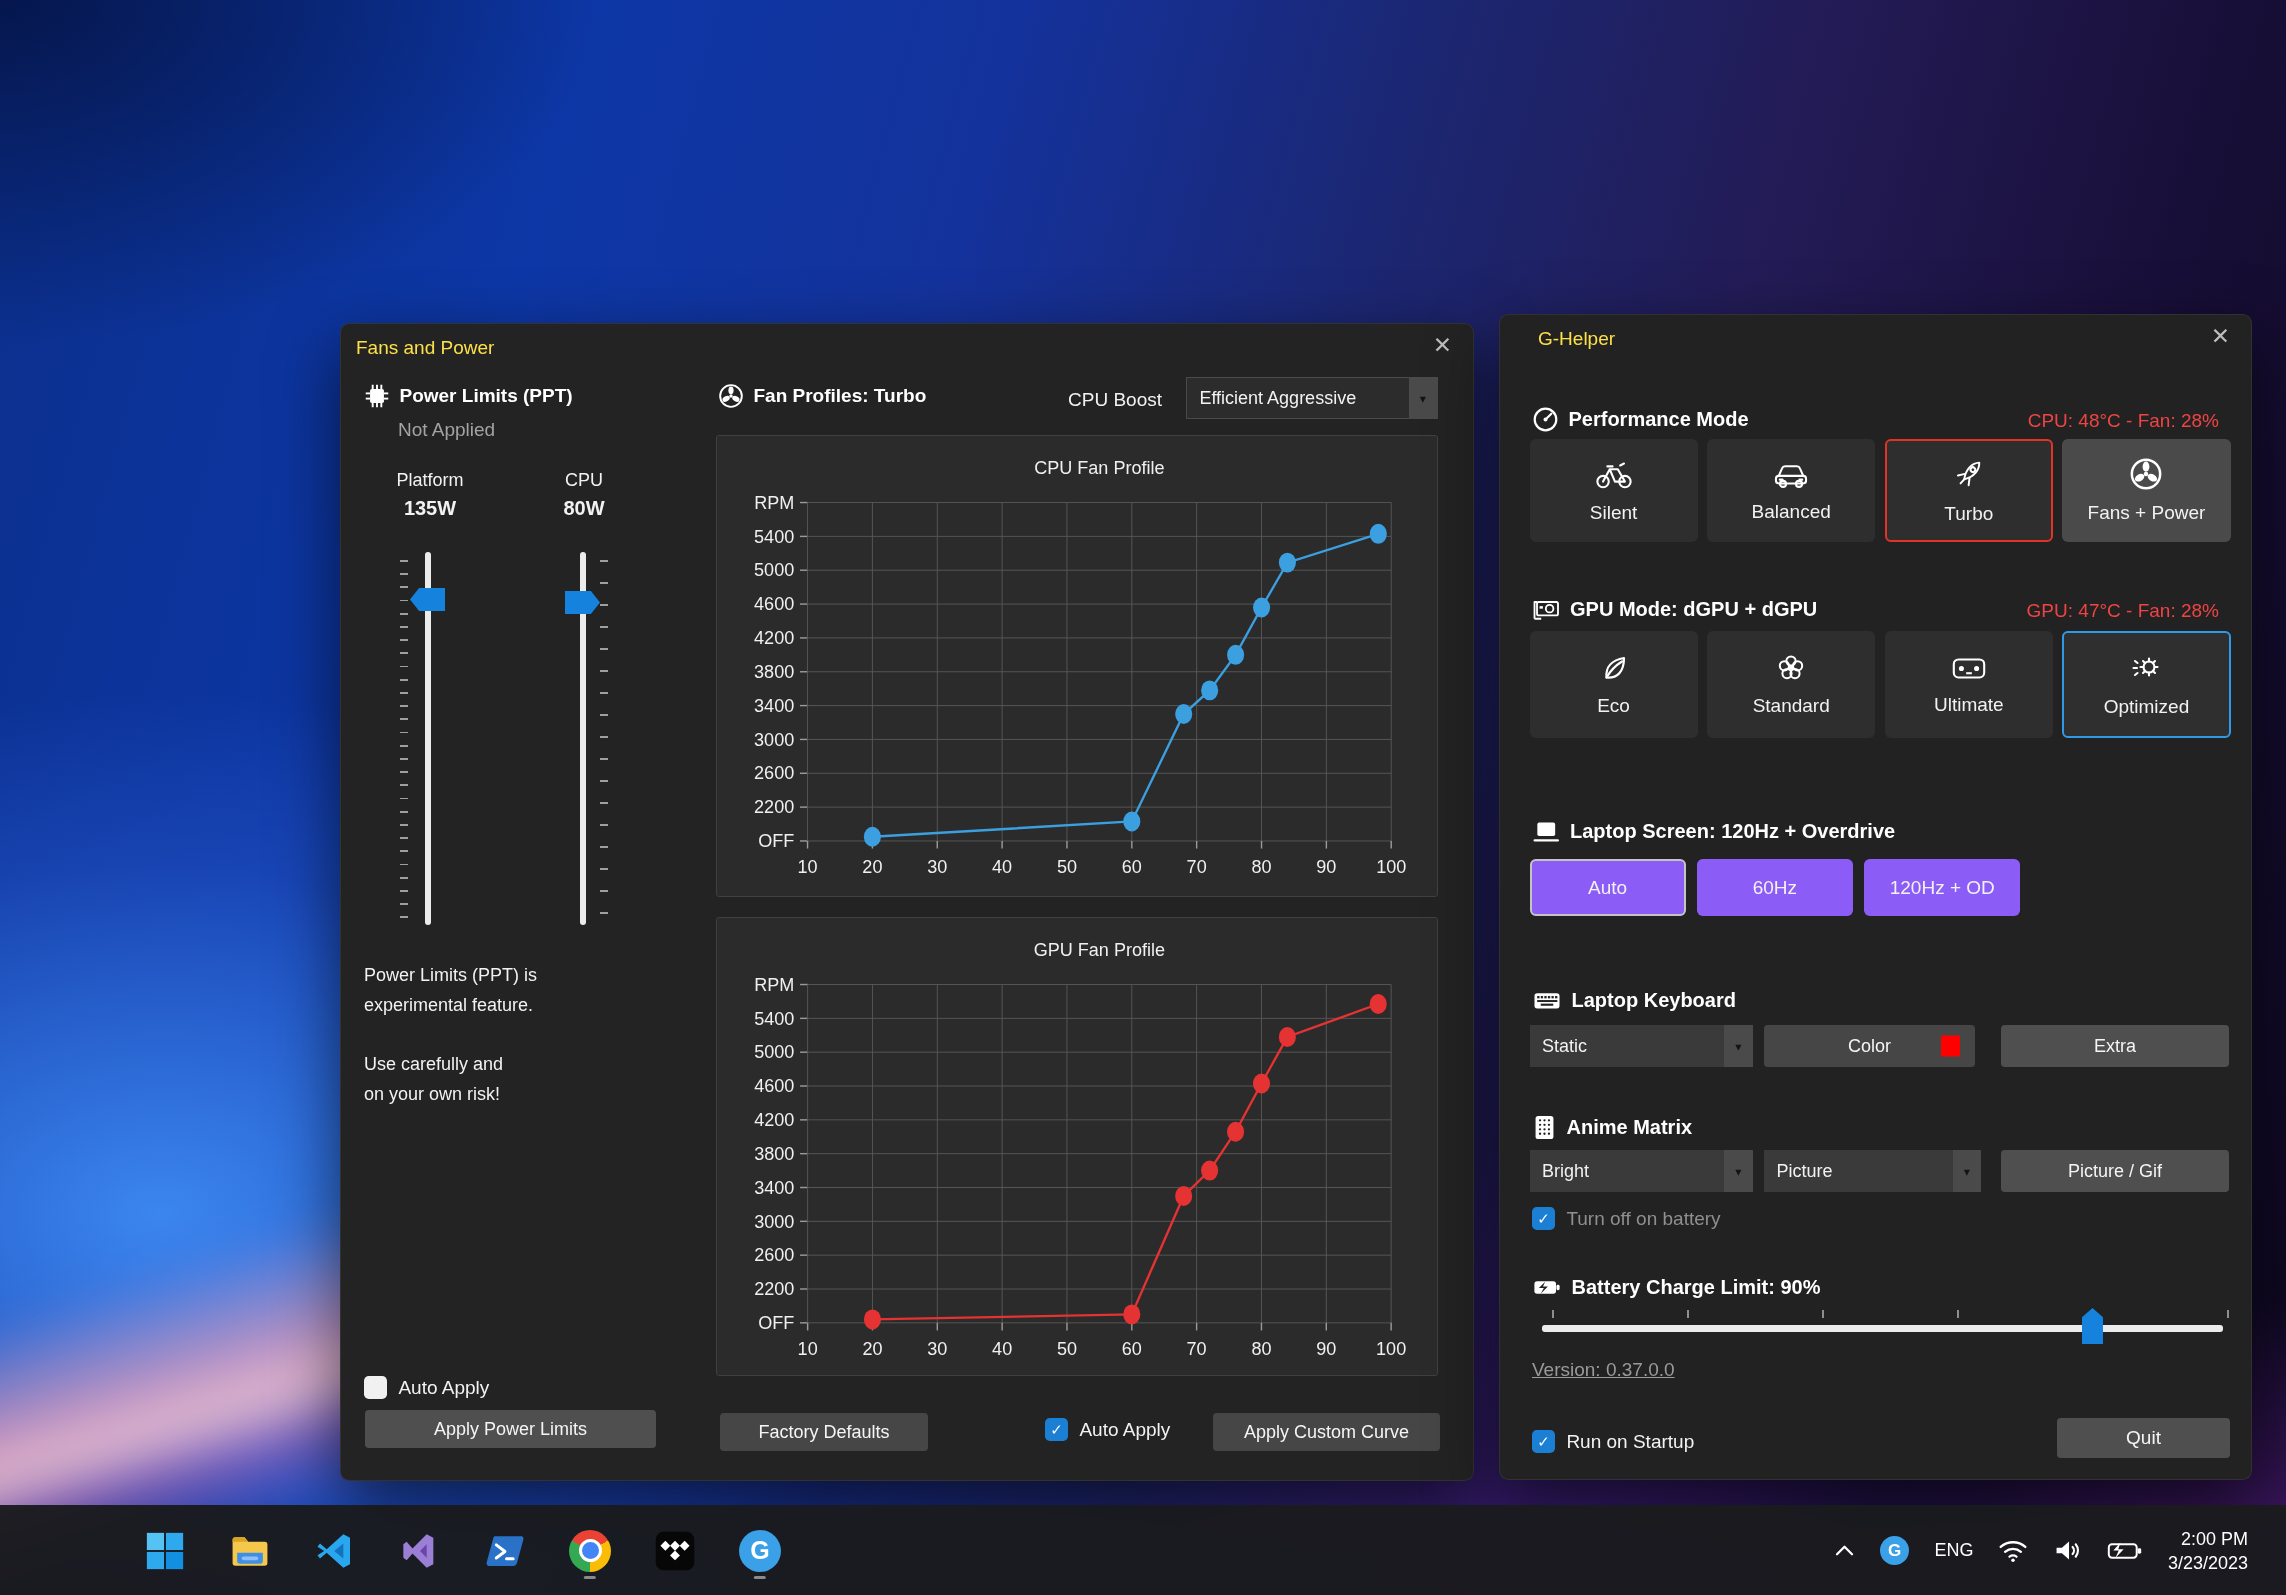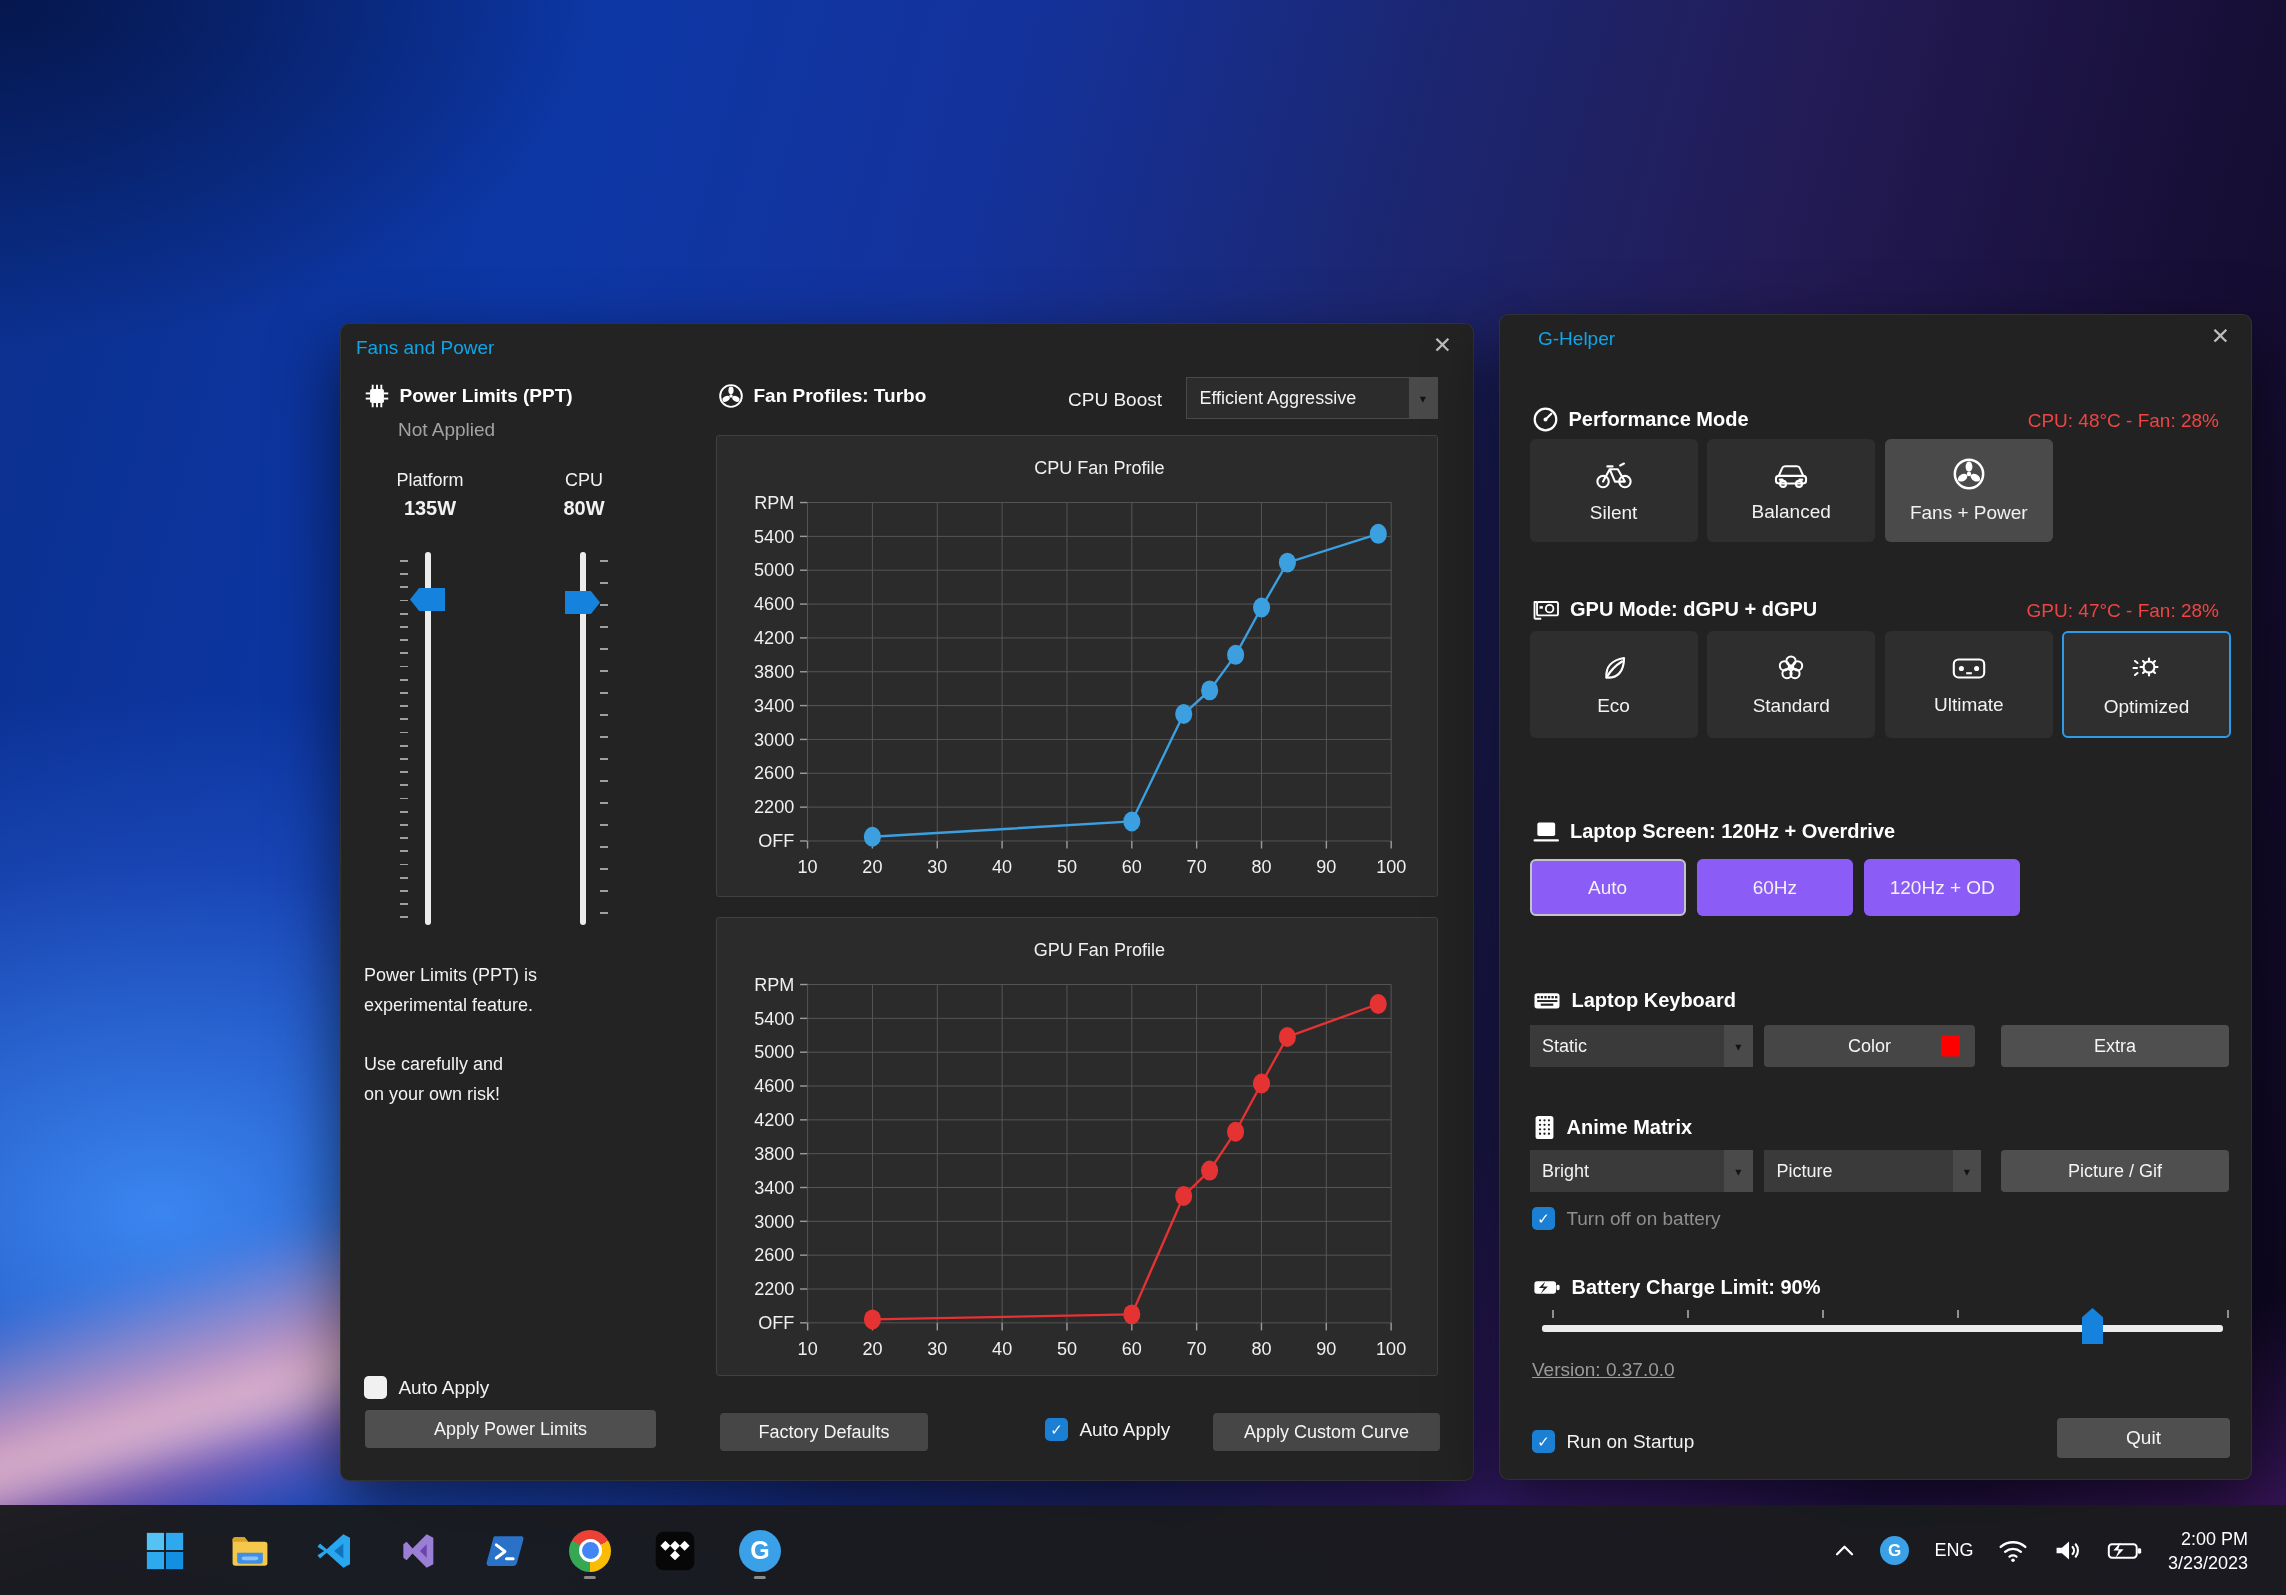--- a/index.html
+++ b/index.html
@@ -18,21 +18,21 @@
   .pink-streak{position:absolute;left:-266px;bottom:143px;width:1427px;height:266px;
     transform:rotate(-17deg);filter:blur(23px);
     background:linear-gradient(to bottom, rgba(255,255,255,0) 0%, rgba(255,168,188,.75) 45%,
       rgba(255,208,212,.9) 58%, rgba(196,88,168,.5) 76%, rgba(60,16,90,0) 100%);}
 
   
   .window{position:absolute;background:#232323;border-radius:9.5px;
     border:1px solid rgba(255,255,255,.07);box-shadow:0 25px 67px rgba(0,0,0,.6);}
   .win-fans{left:340px;top:323px;width:1134px;height:1158px;}
   .win-gh{left:1499px;top:314px;width:753px;height:1166px;background:#222222;}
-  .win-title{position:absolute;left:15px;top:13.3px;font-size:19px;color:#0ea5e9;}
+  .win-title{position:absolute;left:15px;top:13.3px;font-size:19px;color:#fde047;}
   .win-close{position:absolute;right:21px;top:9.5px;font-size:23px;color:#bdbdbd;cursor:pointer;line-height:1;}
 
   .abs{position:absolute;}
   .hdr{display:flex;align-items:center;gap:9.5px;font-weight:bold;font-size:20px;color:#fff;white-space:nowrap;}
   .hdr svg{flex:0 0 auto;}
   .status{font-size:19px;color:#ef4444;white-space:nowrap;}
   .red{color:#a3a3a3;}
   .gray-t{color:#8f8f8f;}
 
   
@@ -372,20 +372,30 @@
             <path d="M8 19 l3.5 -8 a3.5 3.5 0 0 1 3.2 -2.2 h12.6 a3.5 3.5 0 0 1 3.2 2.2 L34 19"></path>
             <rect x="5" y="19" width="32" height="8" rx="3"></rect>
             <circle cx="12.5" cy="27.5" r="3.2"></circle>
               <circle cx="29.5" cy="27.5" r="3.2"></circle>
             <line x1="9" y1="23" x2="12" y2="23"></line>
               <line x1="30" y1="23" x2="33" y2="23"></line>
           </g>
         </svg>
         <span>Balanced</span>
       </div>
+      <div class="mode-btn sel-red">
+        <svg width="36" height="36" viewBox="0 0 40 40">
+          <g transform="rotate(42 20 20)" stroke="#fff" stroke-width="2.2" fill="none" stroke-linecap="round" stroke-linejoin="round">
+            <path d="M20 3 c5.5 5.5 6.5 15 0 25 c-6.5 -10 -5.5 -19.5 0 -25 z"></path>
+            <circle cx="20" cy="13.5" r="2.6"></circle>
+            <path d="M16.5 23 l-4.5 6.5 M23.5 23 l4.5 6.5 M20 28 v6"></path>
+          </g>
+        </svg>
+        <span>Turbo</span>
+      </div>
       <div class="mode-btn hl">
         <svg width="34" height="34" viewBox="0 0 30 30">
           <circle cx="15" cy="15" r="12.5" stroke="#fff" stroke-width="2.2" fill="none"></circle>
           <ellipse cx="15" cy="8.5" rx="3" ry="4.5" fill="#fff"></ellipse>
           <ellipse cx="15" cy="8.5" rx="3" ry="4.5" fill="#fff" transform="rotate(120 15 15)"></ellipse>
           <ellipse cx="15" cy="8.5" rx="3" ry="4.5" fill="#fff" transform="rotate(240 15 15)"></ellipse>
           <circle cx="15" cy="15" r="2" fill="#fff"></circle>
         </svg>
         <span>Fans + Power</span>
       </div>

